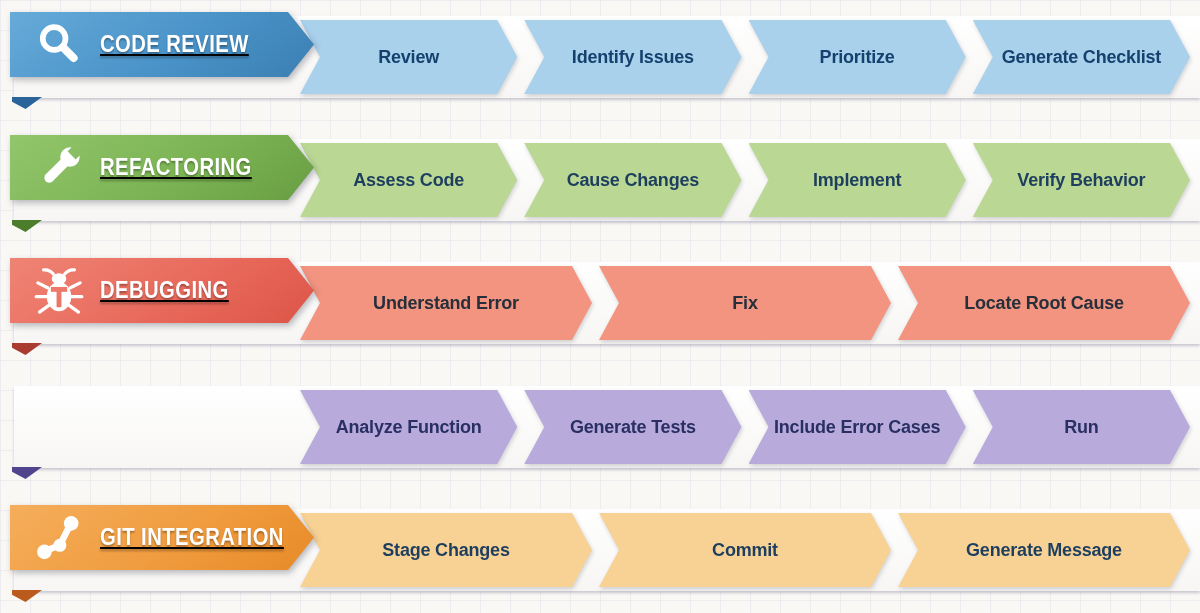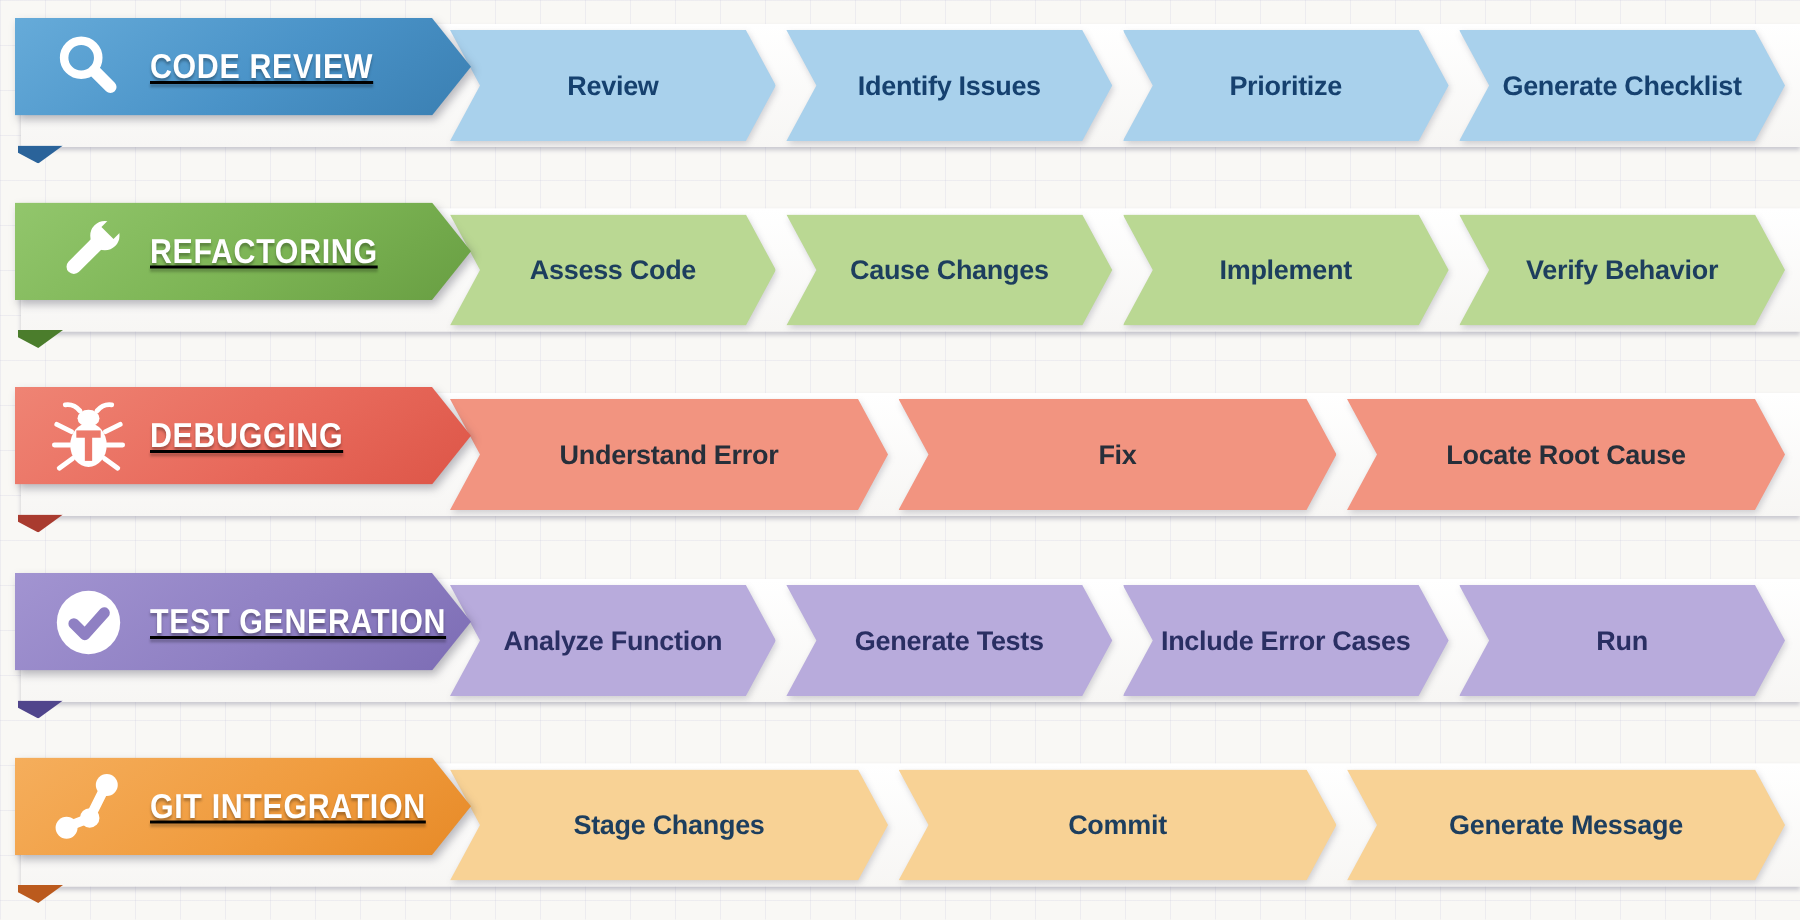--- a/index.html
+++ b/index.html
@@ -187,31 +187,20 @@
       <div class="step">
           <span>Generate Tests</span>
         </div>
       <div class="step">
           <span>Include Error Cases</span>
         </div>
       <div class="step">
           <span>Run</span>
         </div>
     </div>
-    <div class="ribbon-wrap">
-      <div class="ribbon">
-        <span class="icon">
-          <svg viewBox="0 0 64 64">
-            <circle cx="32" cy="32" r="26" fill="#ffffff"></circle>
-            <path d="M20 33 L29 42 L45 24" fill="none" style="stroke:var(--header)" stroke-width="9" stroke-linecap="round" stroke-linejoin="round"></path>
-          </svg>
-        </span>
-        <span class="title">TEST GENERATION</span>
-      </div>
-    </div>
     <div class="fold"></div>
   </section>
 
   <section class="row row4" style="--header: #f09c3f; --header-light: #f5ae5c; --header-dark: #e78a27; --fold: #bb5a1d; --step-bg: #f8d295; --step-text: #1d3e5e;">
     <div class="shelf"></div>
     <div class="steps">
       <div class="step">
           <span>Stage Changes</span>
         </div>
       <div class="step">

